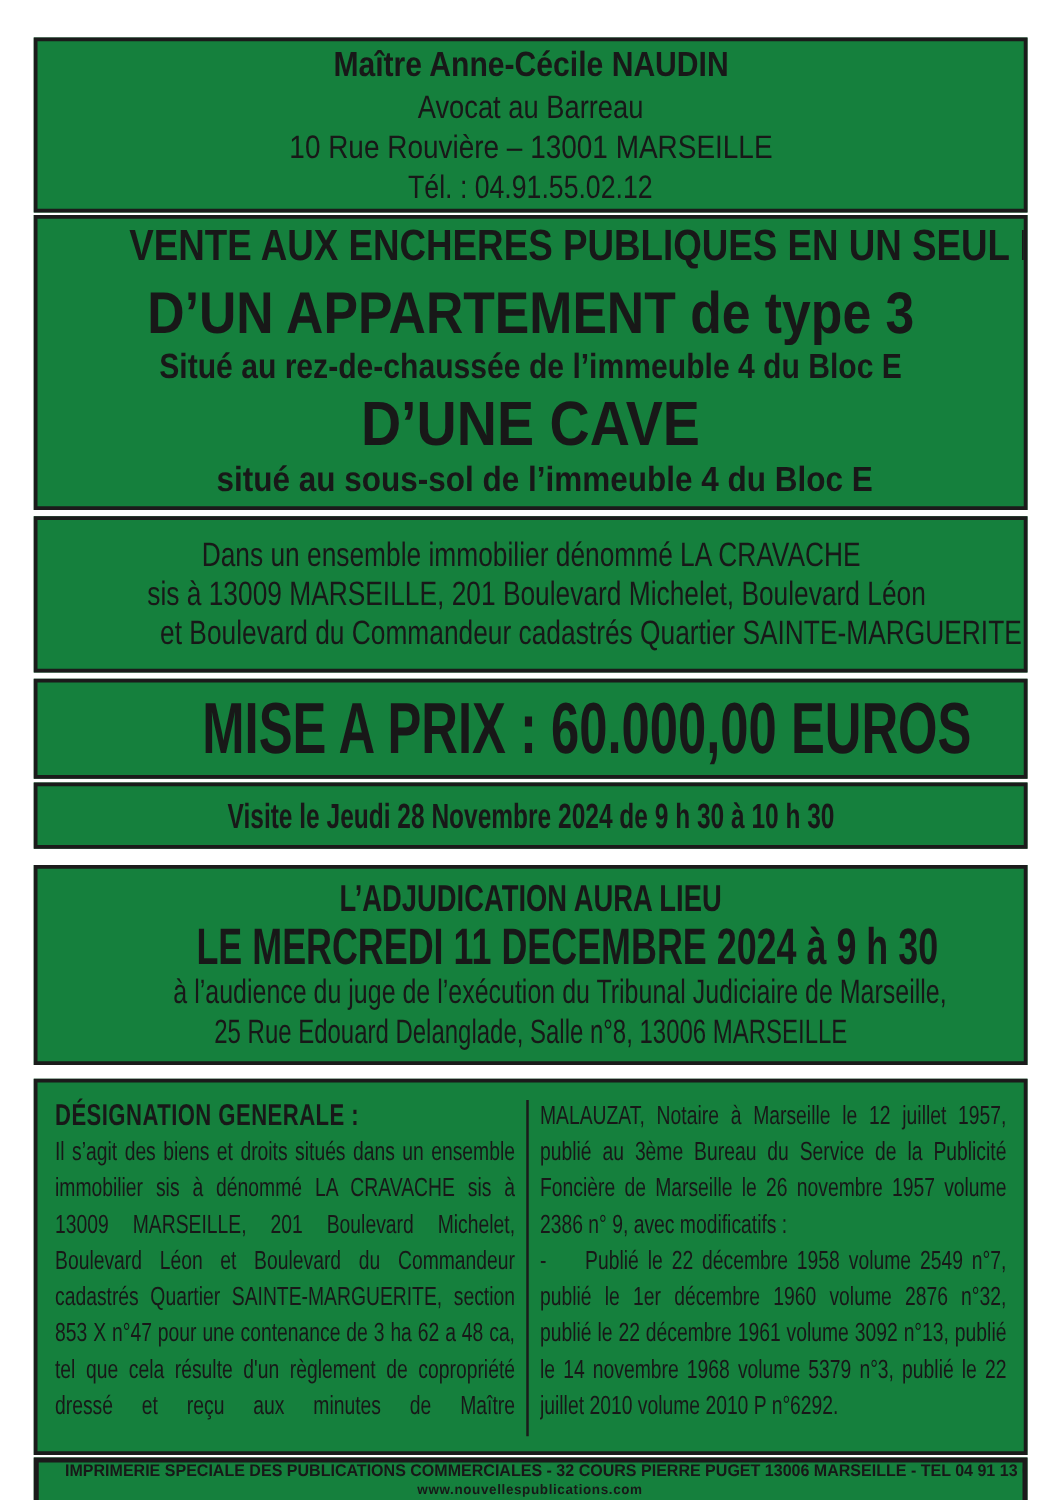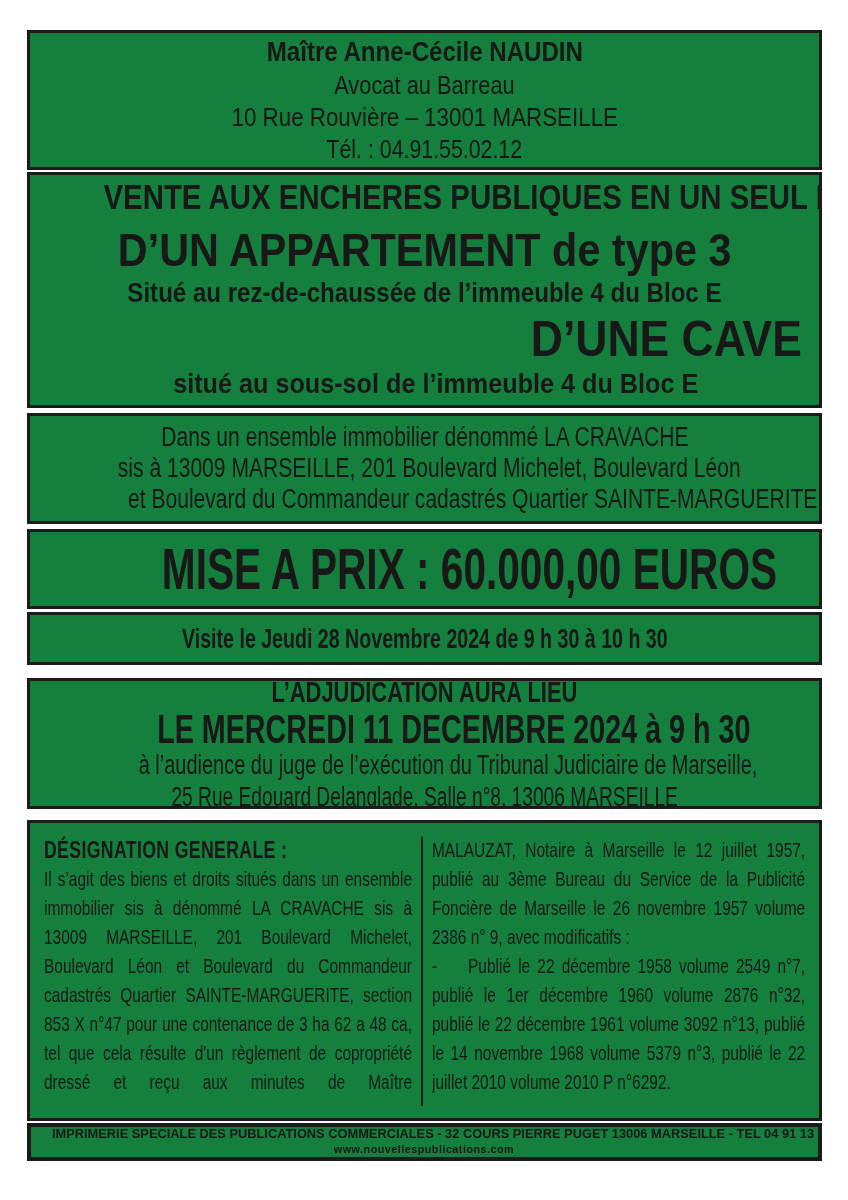--- a/index.html
+++ b/index.html
@@ -29,42 +29,42 @@
   .l-tel .cx{--s:.82;}
 
   
   .b2{height:236px;margin-bottom:5px;}
   .l-head{line-height:36px;font-size:35px;margin-bottom:10px;}
   .l-head .cx{--s:.84;}
   .l-lot1{line-height:50px;font-size:47px;}
   .l-lot1 .cx{--s:.88;}
   .l-sub1{line-height:36px;font-size:28px;}
   .l-sub1 .cx{--s:.86;}
-  .l-lot2{line-height:56px;font-size:50px;text-align:right;}
+  .l-lot2{line-height:56px;font-size:50px;}
   .l-lot2 .cx{--s:.89;}
   .l-sub2{line-height:34px;font-size:28px;margin-left:22px;}
   .l-sub2 .cx{--s:.90;}
 
   
-  .b3{height:111px;margin-bottom:5px;}
+  .b3{height:125px;margin-bottom:5px;}
   .l-loc{line-height:31px;font-size:27px;}
   .l-loc .cx{--s:.78;}
 
   
   .b4{height:80px;margin-bottom:3px;}
   .l-price{line-height:52px;font-size:58px;}
   .l-price .cx{--s:.70;}
 
   
   .b5{height:53px;margin-bottom:13px;text-decoration:underline;}
   .l-visit{line-height:34px;font-size:28px;}
   .l-visit .cx{--s:.70;}
 
   
-  .b6{height:131px;margin-bottom:11px;}
+  .b6{height:160px;margin-bottom:11px;}
   .l-adj1{line-height:34px;font-size:30px;}
   .l-adj1 .cx{--s:.73;}
   .l-adj2{line-height:40px;font-size:41px;}
   .l-adj2 .cx{--s:.70;}
   .l-adj3{line-height:32px;font-size:27px;}
   .l-adj3 .cx{--s:.74;}
   .l-adj4{line-height:32px;font-size:27px;}
   .l-adj4 .cx{--s:.71;}
 
   

